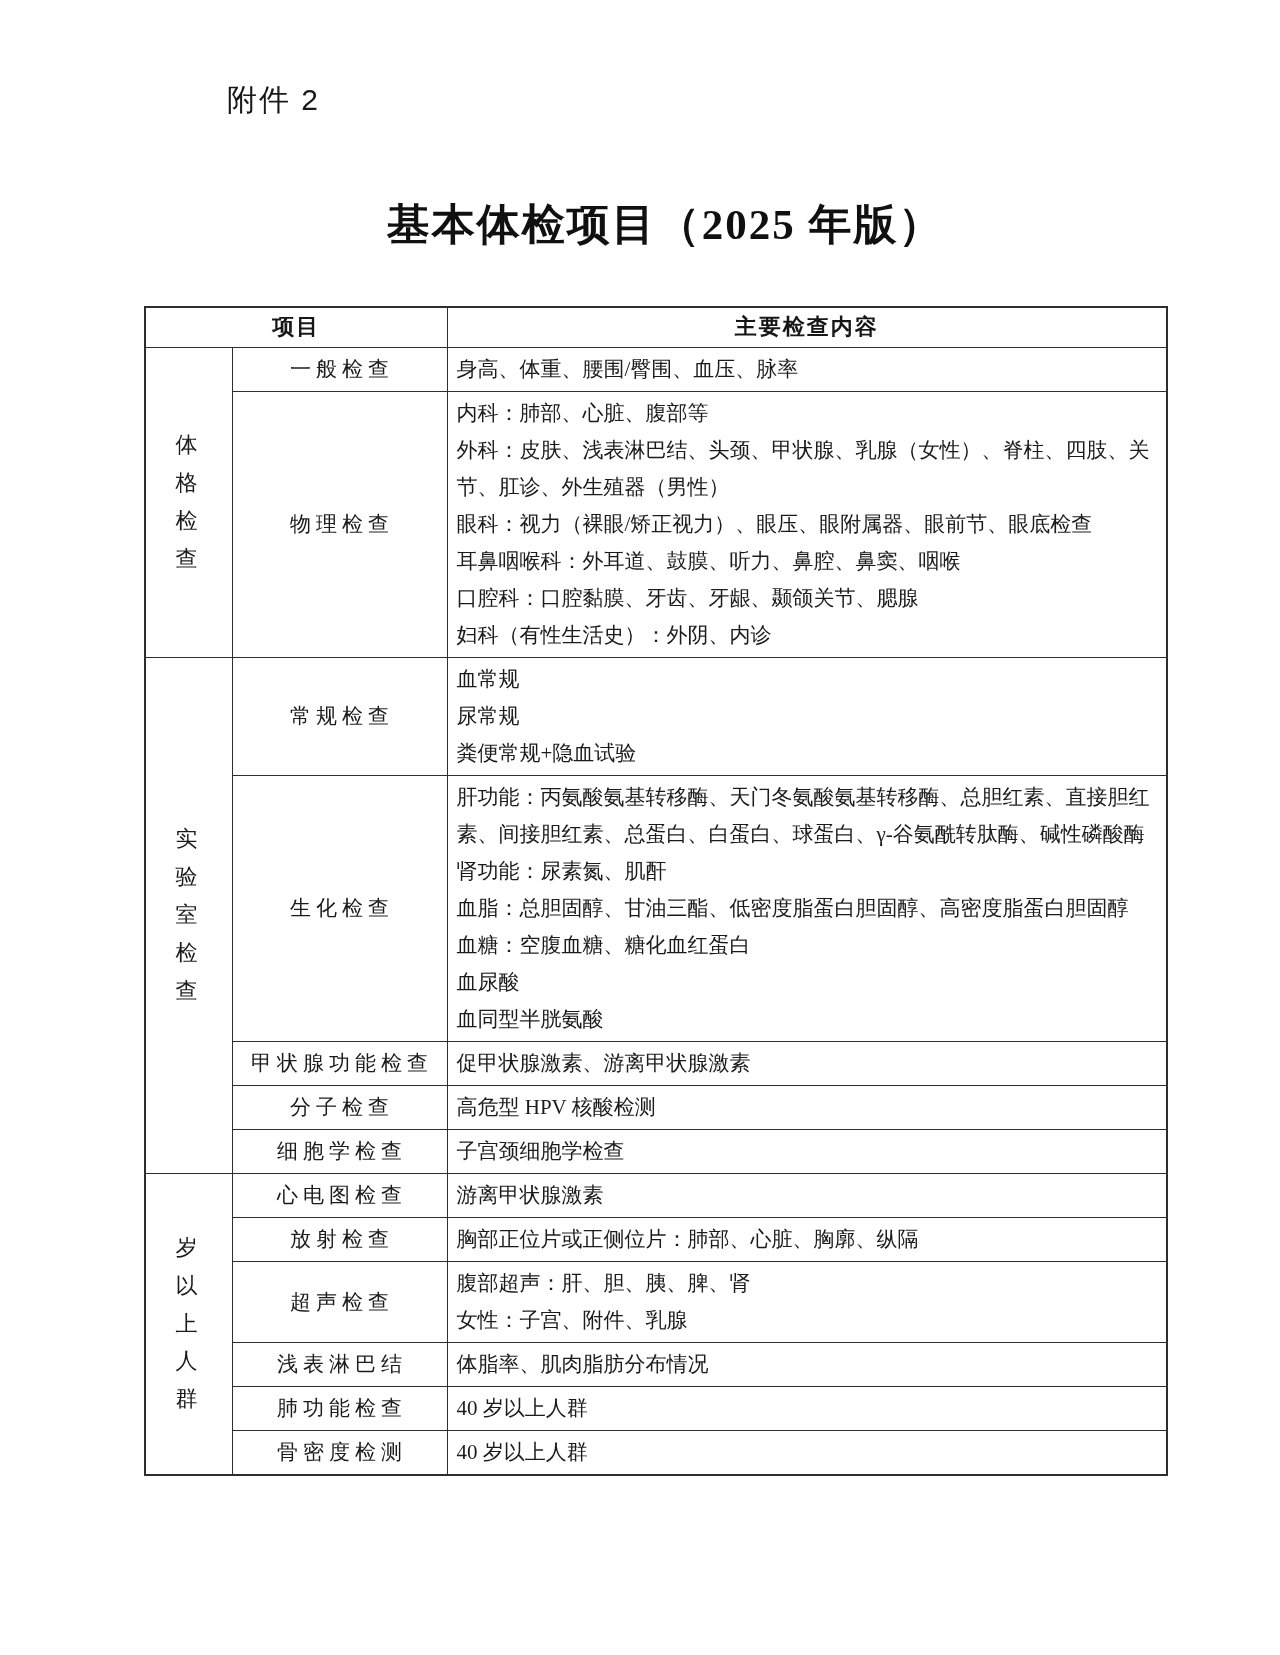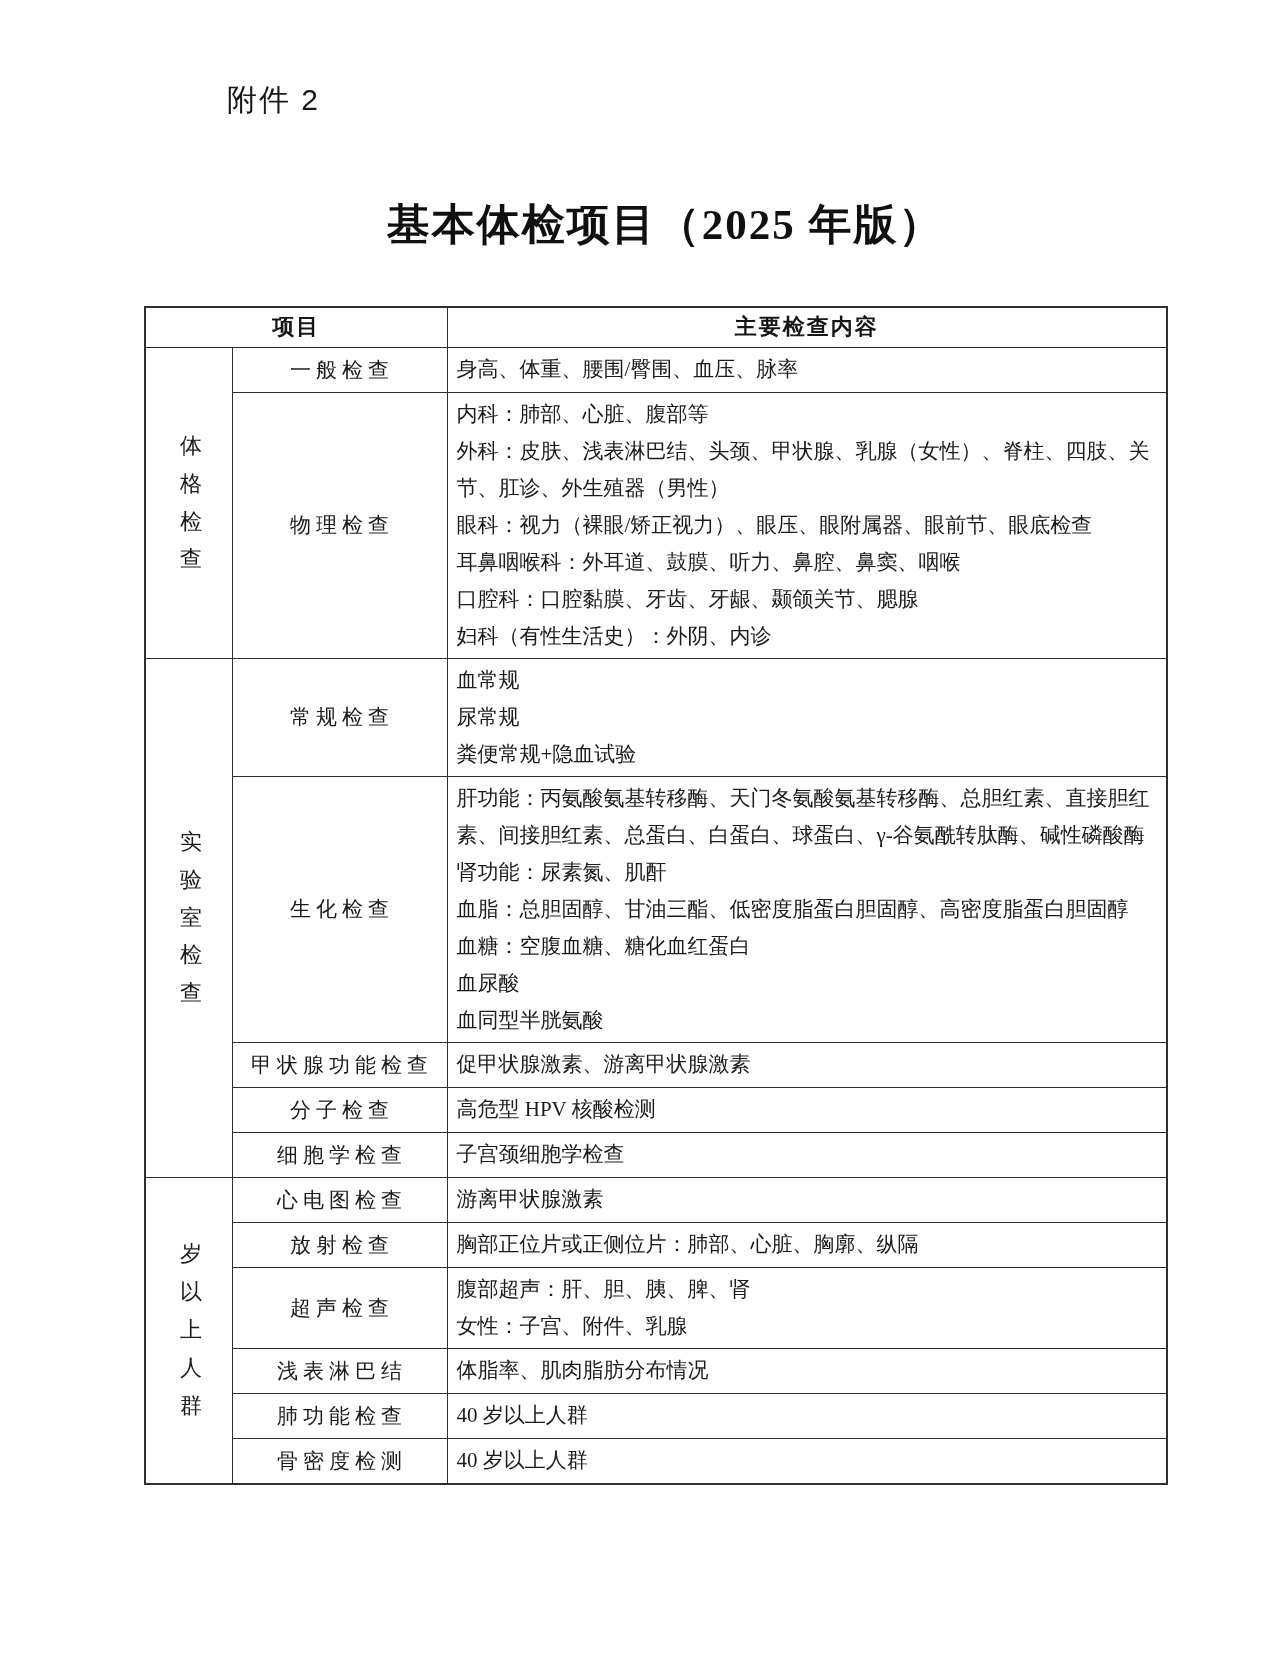--- a/index.html
+++ b/index.html
@@ -60,29 +60,29 @@
   td.group-cell {
     text-align: center;
     vertical-align: middle;
   }
   .group-name {
     width: 1.2em;
     margin: 0 auto;
     font-size: 22px;
     line-height: 1.72;
     word-break: break-all;
-    text-align: right;
+    text-align: left;
     color: #1b1b1b;
   }
   td.label-cell {
     text-align: center;
     font-size: 21px;
     letter-spacing: 5px;
     text-indent: 5px;
-    padding: 8px 2px;
+    padding: 0 2px;
     color: #1b1b1b;
   }
   td.content-cell {
     font-size: 21px;
     line-height: 37px;
     padding: 3px 16px 3px 9px;
     text-align: left;
     white-space: pre-line;
     color: #1b1b1b;
   }

